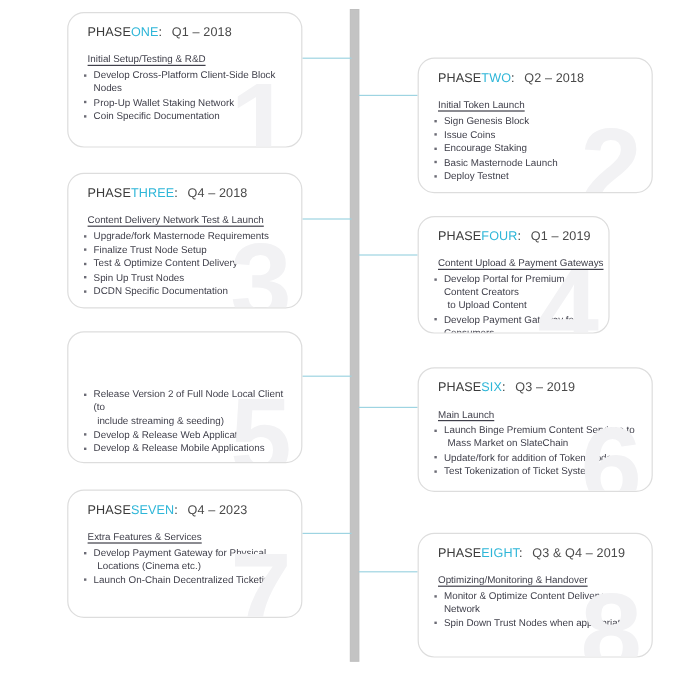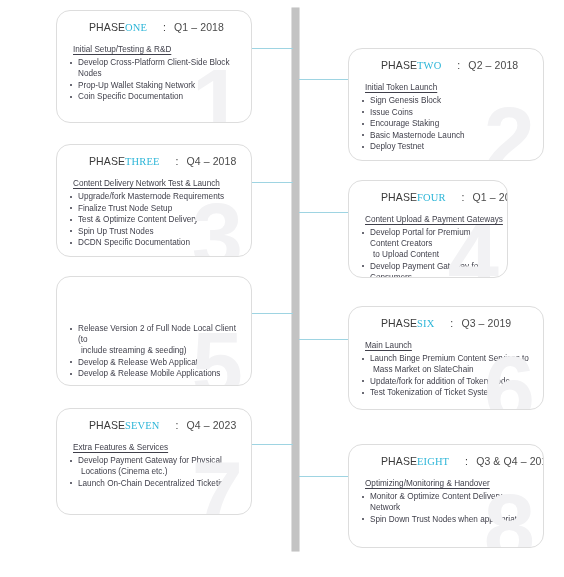--- a/index.html
+++ b/index.html
@@ -53,25 +53,23 @@
     position: absolute;
     left: 16px;
     top: 10px;
     font-size: 10.5px;
     letter-spacing: 0.1px;
     color: #4a4a4a;
     white-space: nowrap;
   }
   .card-head .kw {
     color: #3a3a3a;
-    margin-left: 16px;
   }
   .card-head .ord {
     color: #2eb6d8;
-    font-family: Liberation Serif, serif;
   }
   .card-head .per {
     color: #4a4a4a;
     margin-left: 8px;
   }
 
   .card-subtitle {
     position: absolute;
     left: 16px;
     top: 34px;

